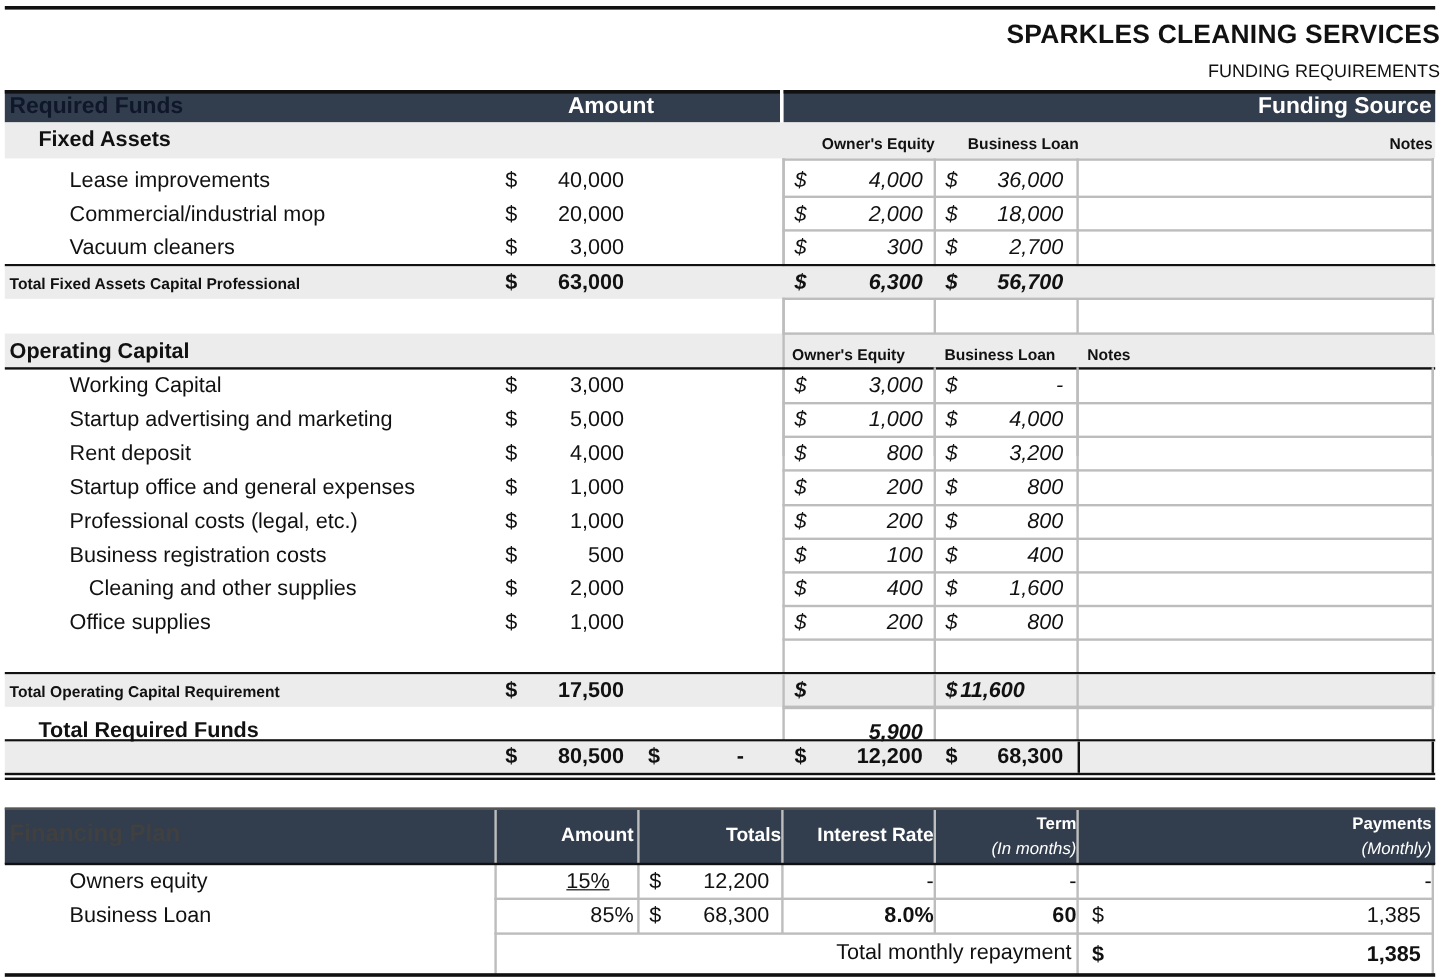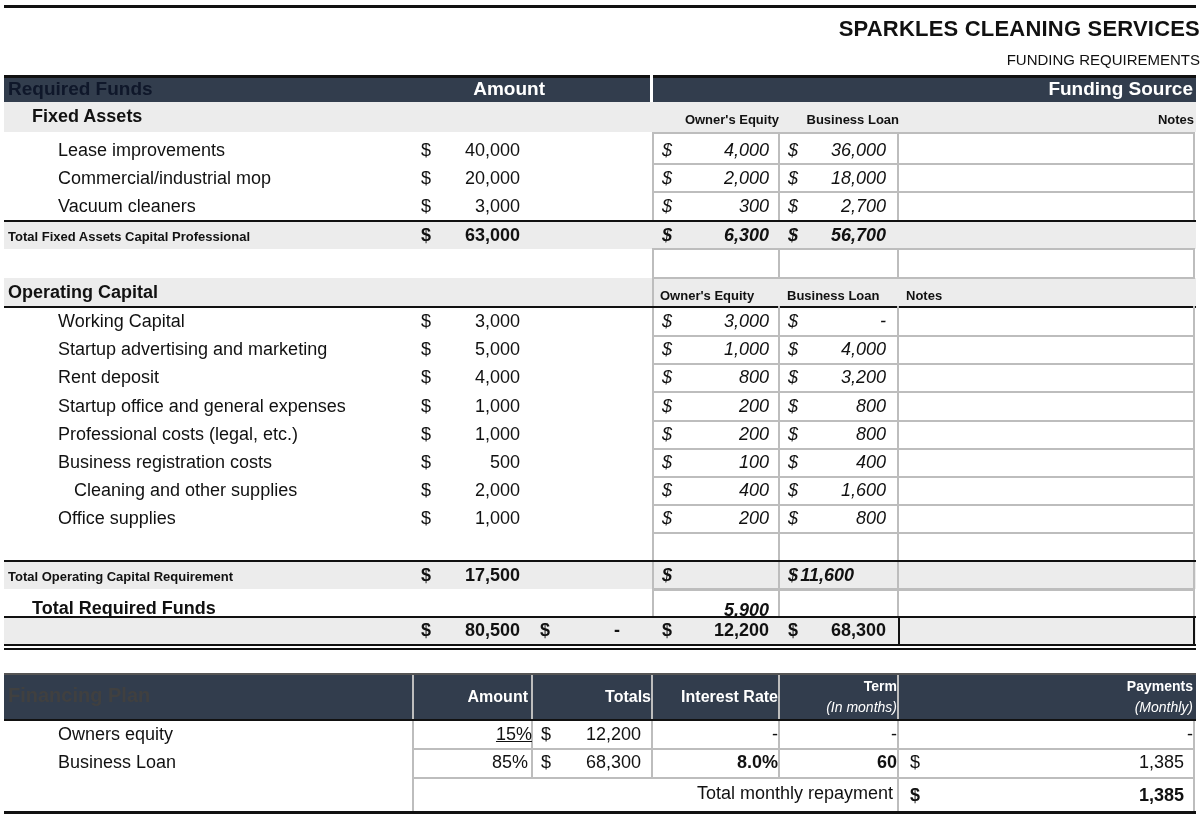--- a/index.html
+++ b/index.html
@@ -222,21 +222,21 @@
 <div class="abs bold c" style="left:780px;top:678px;width:117px;color:#fff;font-size:14px;">Term</div>
 <div class="abs ital c" style="left:780px;top:699px;width:117px;color:#fff;font-size:14px;">(In months)</div>
 <div class="abs bold c" style="left:899px;top:678px;width:294px;color:#fff;font-size:14px;">Payments</div>
 <div class="abs ital c" style="left:899px;top:699px;width:294px;color:#fff;font-size:14px;">(Monthly)</div>
 <div class="blk" style="left:4px;top:719px;width:1192px;height:2px;"></div>
 
 <div class="hline" style="left:412px;top:748px;width:783px;"></div>
 <div class="hline" style="left:412px;top:777px;width:783px;"></div>
 <div id="fp-rows">
     <div class="abs lbl" style="left:58px;top:724px;">Owners equity</div>
-    <div class="abs num r" style="left:416px;top:724px;width:116px;text-decoration:underline;">15%</div>
+    <div class="abs num r" style="left:392px;top:724px;width:116px;text-decoration:underline;">15%</div>
     <div class="abs num" style="left:541px;top:724px;">$</div>
     <div class="abs num r" style="left:560px;top:724px;width:81px;">12,200</div>
     <div class="abs num c " style="left:653px;top:724px;width:125px;">-</div>
     <div class="abs num c " style="left:780px;top:724px;width:117px;">-</div>
     <div class="abs num c" style="left:899px;top:724px;width:294px;">-</div>
     <div class="abs lbl" style="left:58px;top:752px;">Business Loan</div>
     <div class="abs num r" style="left:412px;top:752px;width:116px;">85%</div>
     <div class="abs num" style="left:541px;top:752px;">$</div>
     <div class="abs num r" style="left:560px;top:752px;width:81px;">68,300</div>
     <div class="abs num c bold " style="left:653px;top:752px;width:125px;">8.0%</div>

